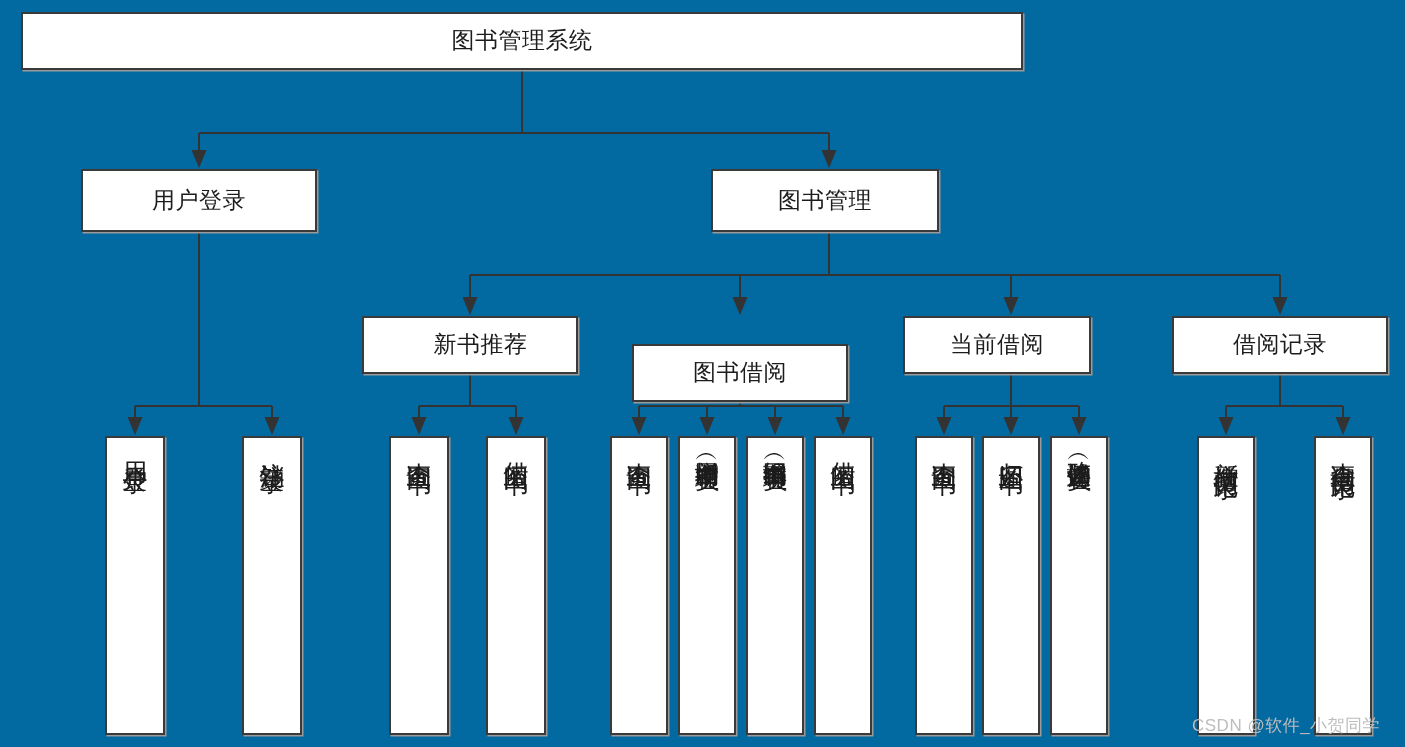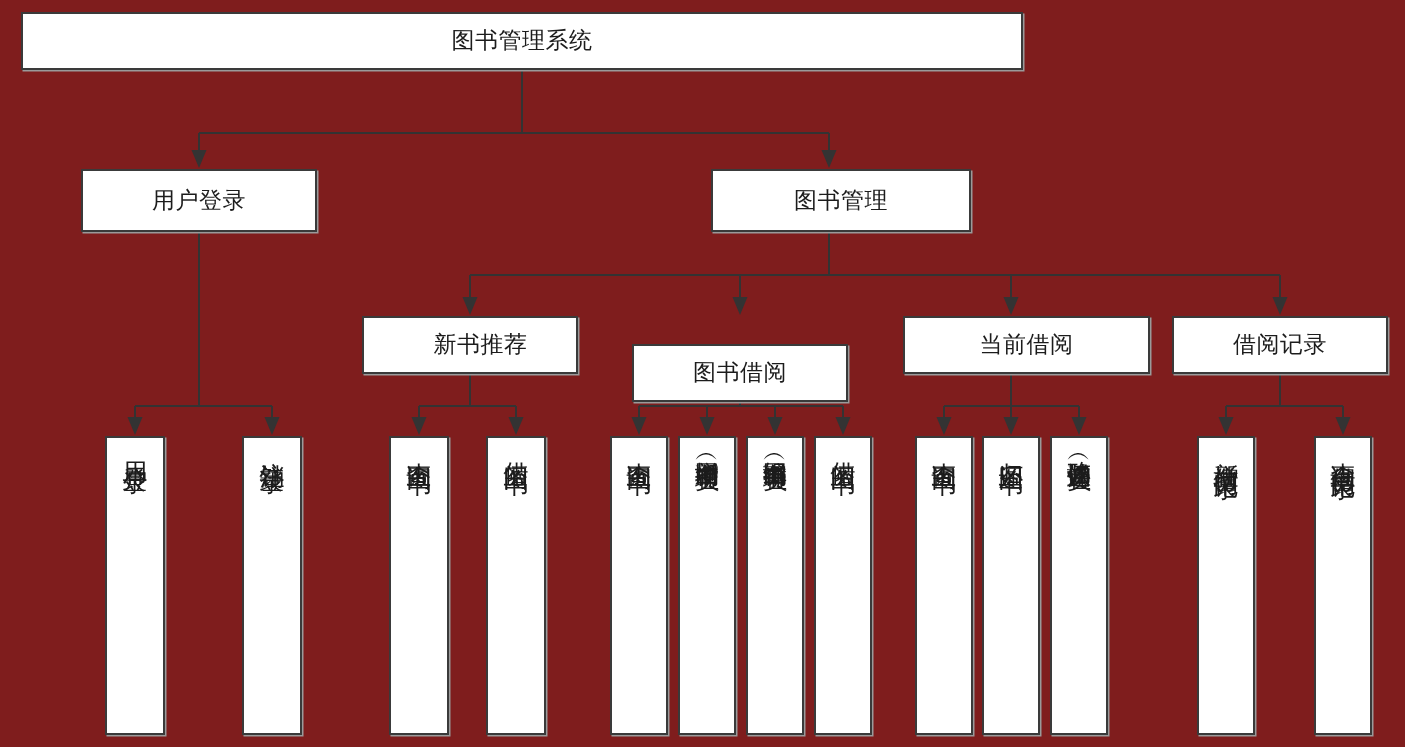--- a/index.html
+++ b/index.html
@@ -7,21 +7,21 @@
     padding: 0;
     background: #ffffff;
   }
   body {
     font-family: "Liberation Sans", "DejaVu Sans", sans-serif;
   }
   #canvas {
     position: relative;
     width: 1405px;
     height: 747px;
-    background: #7f1d1d;
+    background: #0369a1;
     overflow: hidden;
   }
   #edges {
     position: absolute;
     left: 0;
     top: 0;
     width: 1405px;
     height: 747px;
   }
   .node {
@@ -130,30 +130,30 @@
       <line x1="1343" y1="406" x2="1343" y2="419" stroke="#333333" stroke-width="2.6" shape-rendering="crispEdges"></line>
       <path d="M1335.5,417 L1350.5,417 L1343,435 Z" fill="#333333"></path>
     </svg>
   <div id="nodes">
       <div class="node horiz root" style="left: 21px; top: 12px; width: 1002px; height: 58px;">
         <span class="node-label">图书管理系统</span>
       </div>
       <div class="node horiz" style="left: 81px; top: 169px; width: 236px; height: 63px;">
         <span class="node-label">用户登录</span>
       </div>
-      <div class="node horiz" style="left: 711px; top: 169px; width: 260px; height: 63px; justify-content: center;">
+      <div class="node horiz" style="left: 711px; top: 169px; width: 228px; height: 63px; justify-content: center;">
         <span class="node-label">图书管理</span>
       </div>
       <div class="node horiz" style="left: 362px; top: 316px; width: 216px; height: 58px; padding-left: 21px;">
         <span class="node-label">新书推荐</span>
       </div>
       <div class="node horiz" style="left: 632px; top: 316px; width: 216px; height: 58px; margin-top: 28px;">
         <span class="node-label">图书借阅</span>
       </div>
-      <div class="node horiz" style="left: 903px; top: 316px; width: 247px; height: 58px;">
+      <div class="node horiz" style="left: 903px; top: 316px; width: 188px; height: 58px;">
         <span class="node-label">当前借阅</span>
       </div>
       <div class="node horiz" style="left: 1172px; top: 316px; width: 216px; height: 58px;">
         <span class="node-label">借阅记录</span>
       </div>
       <div class="node vert" style="left: 105px; top: 436px; width: 60px; height: 299px;">
         <span class="node-label">用户登录</span>
       </div>
       <div class="node vert" style="left: 242px; top: 436px; width: 60px; height: 299px;">
         <span class="node-label">注销登录</span>
@@ -185,13 +185,14 @@
       <div class="node vert tall-text" style="left: 1050px; top: 436px; width: 58px; height: 299px;">
         <span class="node-label">确认归还（管理员）</span>
       </div>
       <div class="node vert" style="left: 1197px; top: 436px; width: 58px; height: 299px;">
         <span class="node-label">新增借阅记录</span>
       </div>
       <div class="node vert" style="left: 1314px; top: 436px; width: 58px; height: 299px;">
         <span class="node-label">查询借阅记录</span>
       </div>
     </div>
+  <div class="watermark" style="left:1192px; top:714px;">CSDN @软件_小贺同学</div>
 </div>
 
 </body></html>

